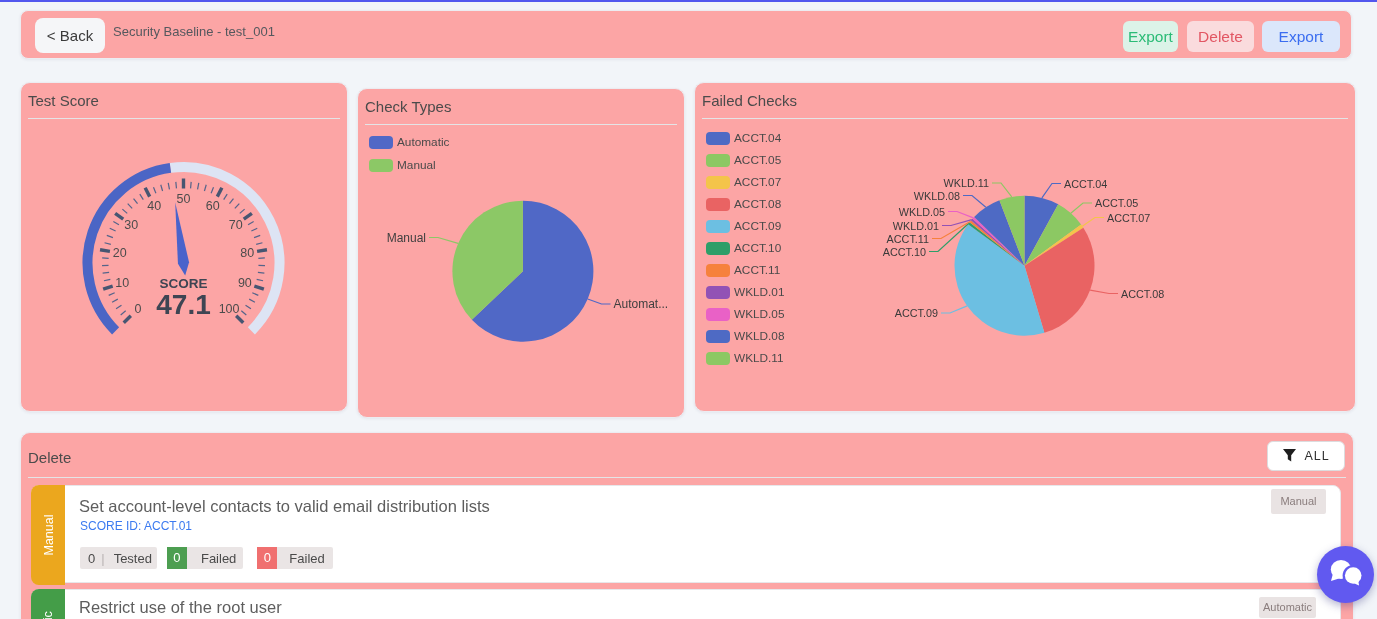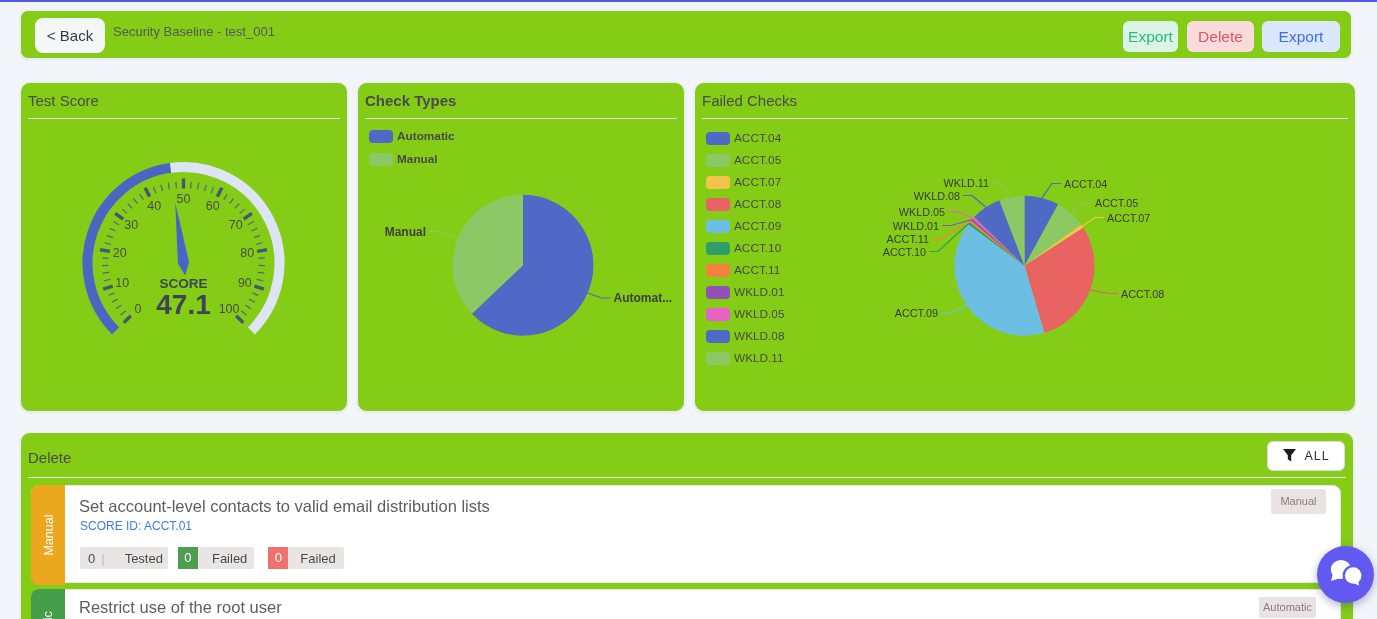--- a/index.html
+++ b/index.html
@@ -1,31 +1,31 @@
 <!DOCTYPE html>
 <html><head><meta charset="utf-8"><style>
 * { margin:0; padding:0; box-sizing:border-box; }
 html,body { width:1377px; height:619px; overflow:hidden; background:#f2f5f9;
   font-family:"Liberation Sans", sans-serif; }
 .topline { position:absolute; left:0; top:0; width:1377px; height:2px; background:#5257ee; }
-.card { position:absolute; background:#84cc16; border:1px solid #ececf1; border-radius:10px;
+.card { position:absolute; background:#fca5a5; border:1px solid #ececf1; border-radius:10px;
   box-shadow:0 1px 3px rgba(40,40,80,.07); }
 .topbar { left:20px; top:10px; width:1332px; height:49px; border-radius:8px; }
 .backbtn { position:absolute; left:14px; top:7px; width:70px; height:35px; background:#f5f6f8;
   border-radius:8px; font-size:15px; color:#3a3a3a; text-align:center; line-height:35px; }
 .pagetitle { position:absolute; left:92px; top:11px; font-size:13px; line-height:19px; color:#55585e; }
 .tbtn { position:absolute; top:10px; height:31px; border-radius:6px; font-size:15.5px;
   text-align:center; line-height:31px; }
 .export { left:1102px; width:55px; background:#dcf3e8; color:#2abb76; }
 .delete { left:1166px; width:67px; background:#fadbdd; color:#e25663; }
 .refresh { left:1241px; width:78px; background:#dbe7fb; color:#3a6df0; }
 .cardtitle { position:absolute; left:7px; top:9px; font-size:15px; color:#4b4b4b; line-height:17px;text-align:center; }
 .cardhr { position:absolute; left:7px; right:7px; top:35px; height:0; border-top:1px solid #e4e4e6; }
 .card1 { left:20px; top:82px; width:328px; height:330px; }
-.card2 { left:357px; top:82px; width:328px; height:330px;font-weight:bold; }
+.card2 { left:357px; top:88px; width:328px; height:330px; }
 .card3 { left:694px; top:82px; width:662px; height:330px; }
 .lg-sw { position:absolute; left:11px; width:24px; height:13px; border-radius:4px; }
 .lg-tx { position:absolute; left:39px; top:0px; font-size:11.8px; color:#4a4a4a; line-height:13px; }
 .lg-row { position:absolute; left:0; height:13px; }
 .checks { left:20px; top:432px; width:1334px; height:330px; }
 .allbtn { position:absolute; left:1246px; top:8px; width:78px; height:30px; border:1px solid #dcdcde;
   border-radius:6px; background:#fff; font-size:12.5px; color:#2f2f2f; letter-spacing:1px;
   line-height:28px; text-align:center; }
 .item { position:absolute; left:10px; width:1310px; height:98px; border:1px solid #e7e7ea;
   border-radius:8px; background:#fff; }
@@ -246,21 +246,21 @@
         <div class="tabtxt">
           <span>Manual</span>
         </div>
       </div>
     <div class="ititle">Set account-level contacts to valid email distribution lists</div>
     <div class="irule">SCORE ID: ACCT.01</div>
     <div class="ibadges">
       <div class="bpill">
           <span style="padding:0 6px 0 8px">0</span>
           <span style="color:#b9b4b4">|</span>
-          <span style="padding:0 5px 0 20px">Tested</span>
+          <span style="padding:0 5px 0 9px">Tested</span>
         </div>
       <div class="bpill" style="margin-left:10px">
           <span class="bnum" style="background:#4d9e51">0</span>
           <span style="padding:0 7px 0 14px">Failed</span>
         </div>
       <div class="bpill" style="margin-left:14px">
           <span class="bnum" style="background:#f07070">0</span>
           <span style="padding:0 8px 0 12px">Failed</span>
         </div>
     </div>

